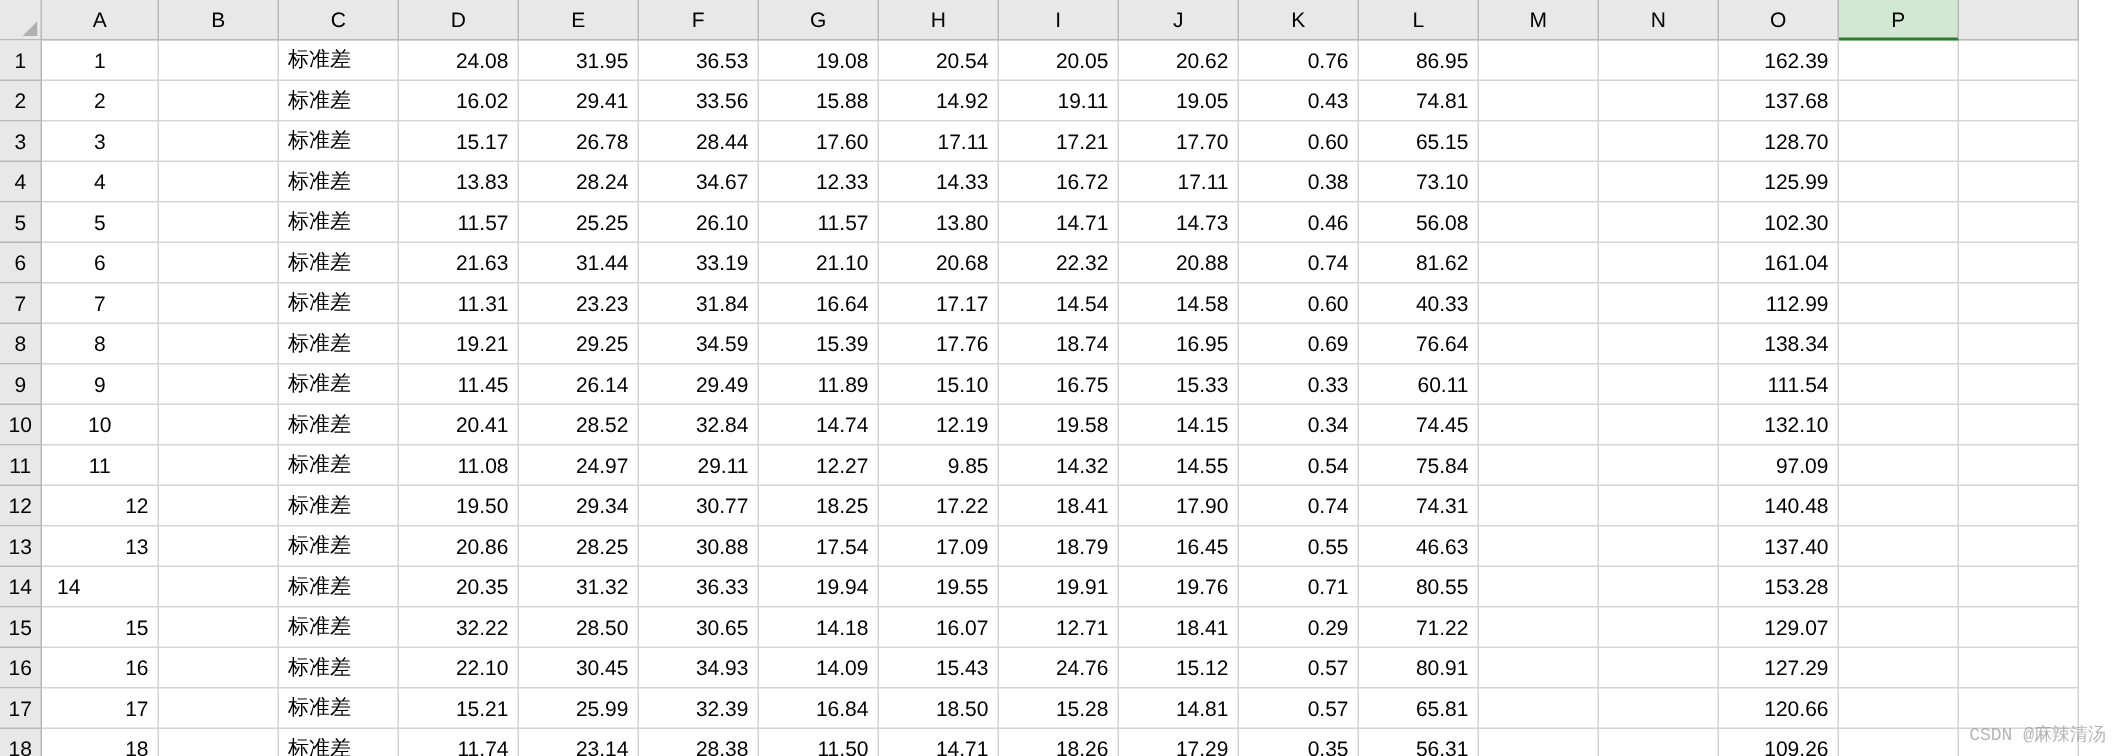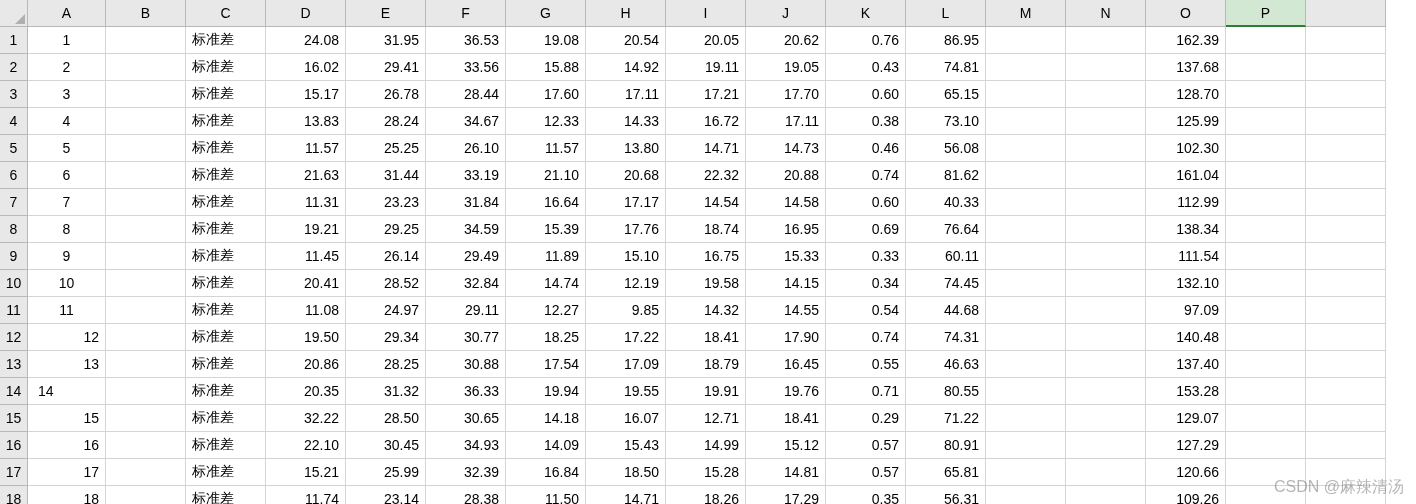--- a/index.html
+++ b/index.html
@@ -57,22 +57,22 @@
   }
   .corner svg { display: block; }
   .num { justify-content: flex-end; font-family: Arial, sans-serif; }
   .txt { justify-content: flex-start; }
   .centerish { justify-content: center; font-family: Arial, sans-serif; }
   .leftnum { justify-content: flex-start; font-family: Arial, sans-serif; padding-left: 10px; }
   .watermark {
     position: absolute;
     right: 12px;
     bottom: 6px;
-    font-family: Liberation Sans, sans-serif;
-    font-size: 16px;
+    font-family: Liberation Mono, monospace;
+    font-size: 12px;
     color: rgba(120,120,120,0.55);
     pointer-events: none;
   }
 </style>
 </head>
 <body>
 
 <div class="grid" id="grid">
     <div class="corner">
       <svg width="10" height="10">
@@ -281,21 +281,21 @@
     <div class="cell "></div>
     <div class="cell txt">标准差</div>
     <div class="cell num">11.08</div>
     <div class="cell num">24.97</div>
     <div class="cell num">29.11</div>
     <div class="cell num">12.27</div>
     <div class="cell num">9.85</div>
     <div class="cell num">14.32</div>
     <div class="cell num">14.55</div>
     <div class="cell num">0.54</div>
-    <div class="cell num">44.68</div>
+    <div class="cell num">75.84</div>
     <div class="cell "></div>
     <div class="cell "></div>
     <div class="cell num">97.09</div>
     <div class="cell "></div>
     <div class="cell "></div>
     <div class="cell rowhdr">12</div>
     <div class="cell num">12</div>
     <div class="cell "></div>
     <div class="cell txt">标准差</div>
     <div class="cell num">19.50</div>
@@ -368,21 +368,21 @@
     <div class="cell "></div>
     <div class="cell rowhdr">16</div>
     <div class="cell num">16</div>
     <div class="cell "></div>
     <div class="cell txt">标准差</div>
     <div class="cell num">22.10</div>
     <div class="cell num">30.45</div>
     <div class="cell num">34.93</div>
     <div class="cell num">14.09</div>
     <div class="cell num">15.43</div>
-    <div class="cell num">14.99</div>
+    <div class="cell num">24.76</div>
     <div class="cell num">15.12</div>
     <div class="cell num">0.57</div>
     <div class="cell num">80.91</div>
     <div class="cell "></div>
     <div class="cell "></div>
     <div class="cell num">127.29</div>
     <div class="cell "></div>
     <div class="cell "></div>
     <div class="cell rowhdr">17</div>
     <div class="cell num">17</div>

